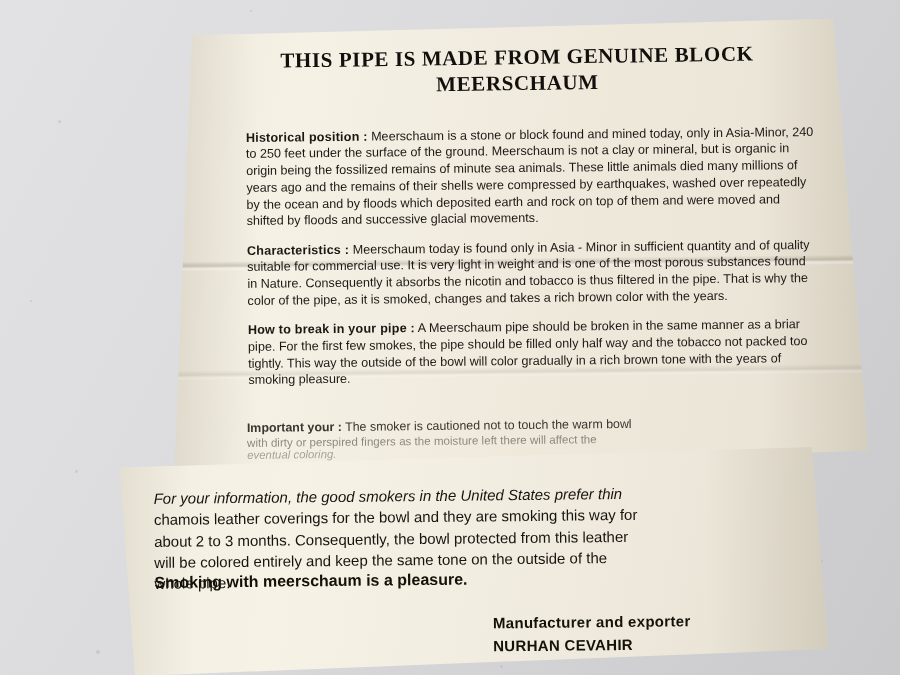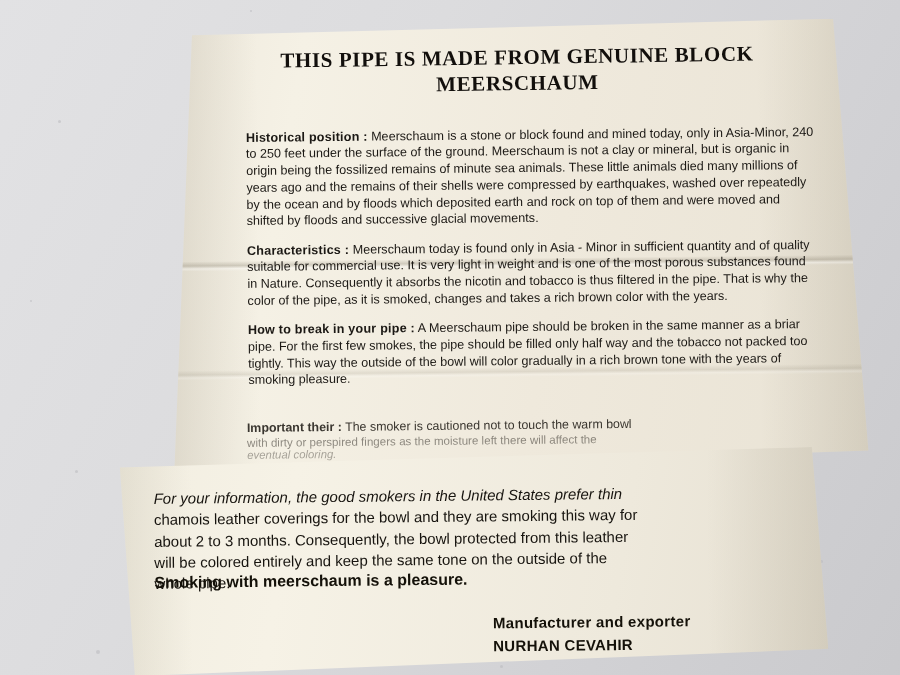--- a/index.html
+++ b/index.html
@@ -224,21 +224,21 @@
             <span class="lead">Characteristics :</span><span>  Meerschaum  today is found only in Asia - Minor in sufficient quantity and of quality suitable for commercial use. It is very light in weight and is one of the most porous substances found in Nature. Consequently it absorbs the nicotin and tobacco is thus filtered in the pipe. That is why the color of the pipe, as it is smoked, changes and takes a rich brown color with the years.</span>
           </p>
 
           <p class="para">
             <span class="lead">How to break in your pipe :</span><span> A Meerschaum pipe should be broken in the same manner as a briar pipe. For the first few smokes, the pipe should be filled only half way and the tobacco not packed too tightly. This way the outside of the bowl will color gradually in a rich brown tone with the years of smoking pleasure.</span>
           </p>
 
         </div>
 
         <div id="important">
-          <span class="lead">Important their :</span><span> The smoker is cautioned not to touch the warm bowl</span>
+          <span class="lead">Important your :</span><span> The smoker is cautioned not to touch the warm bowl</span>
           <span class="faded">with dirty or perspired fingers as the moisture left there will affect the</span>
           <span class="faded2">eventual coloring.</span>
         </div>
 
       </div>
     </div>
 
     <div class="sheet" id="sheet-bottom">
       <div class="curl" style="left:0;width:80px;background:linear-gradient(to right, rgba(150,142,122,.18), rgba(150,142,122,0));"></div>
       <div class="curl" style="right:0;width:120px;background:linear-gradient(to left, rgba(150,142,122,.24), rgba(150,142,122,0));"></div>

